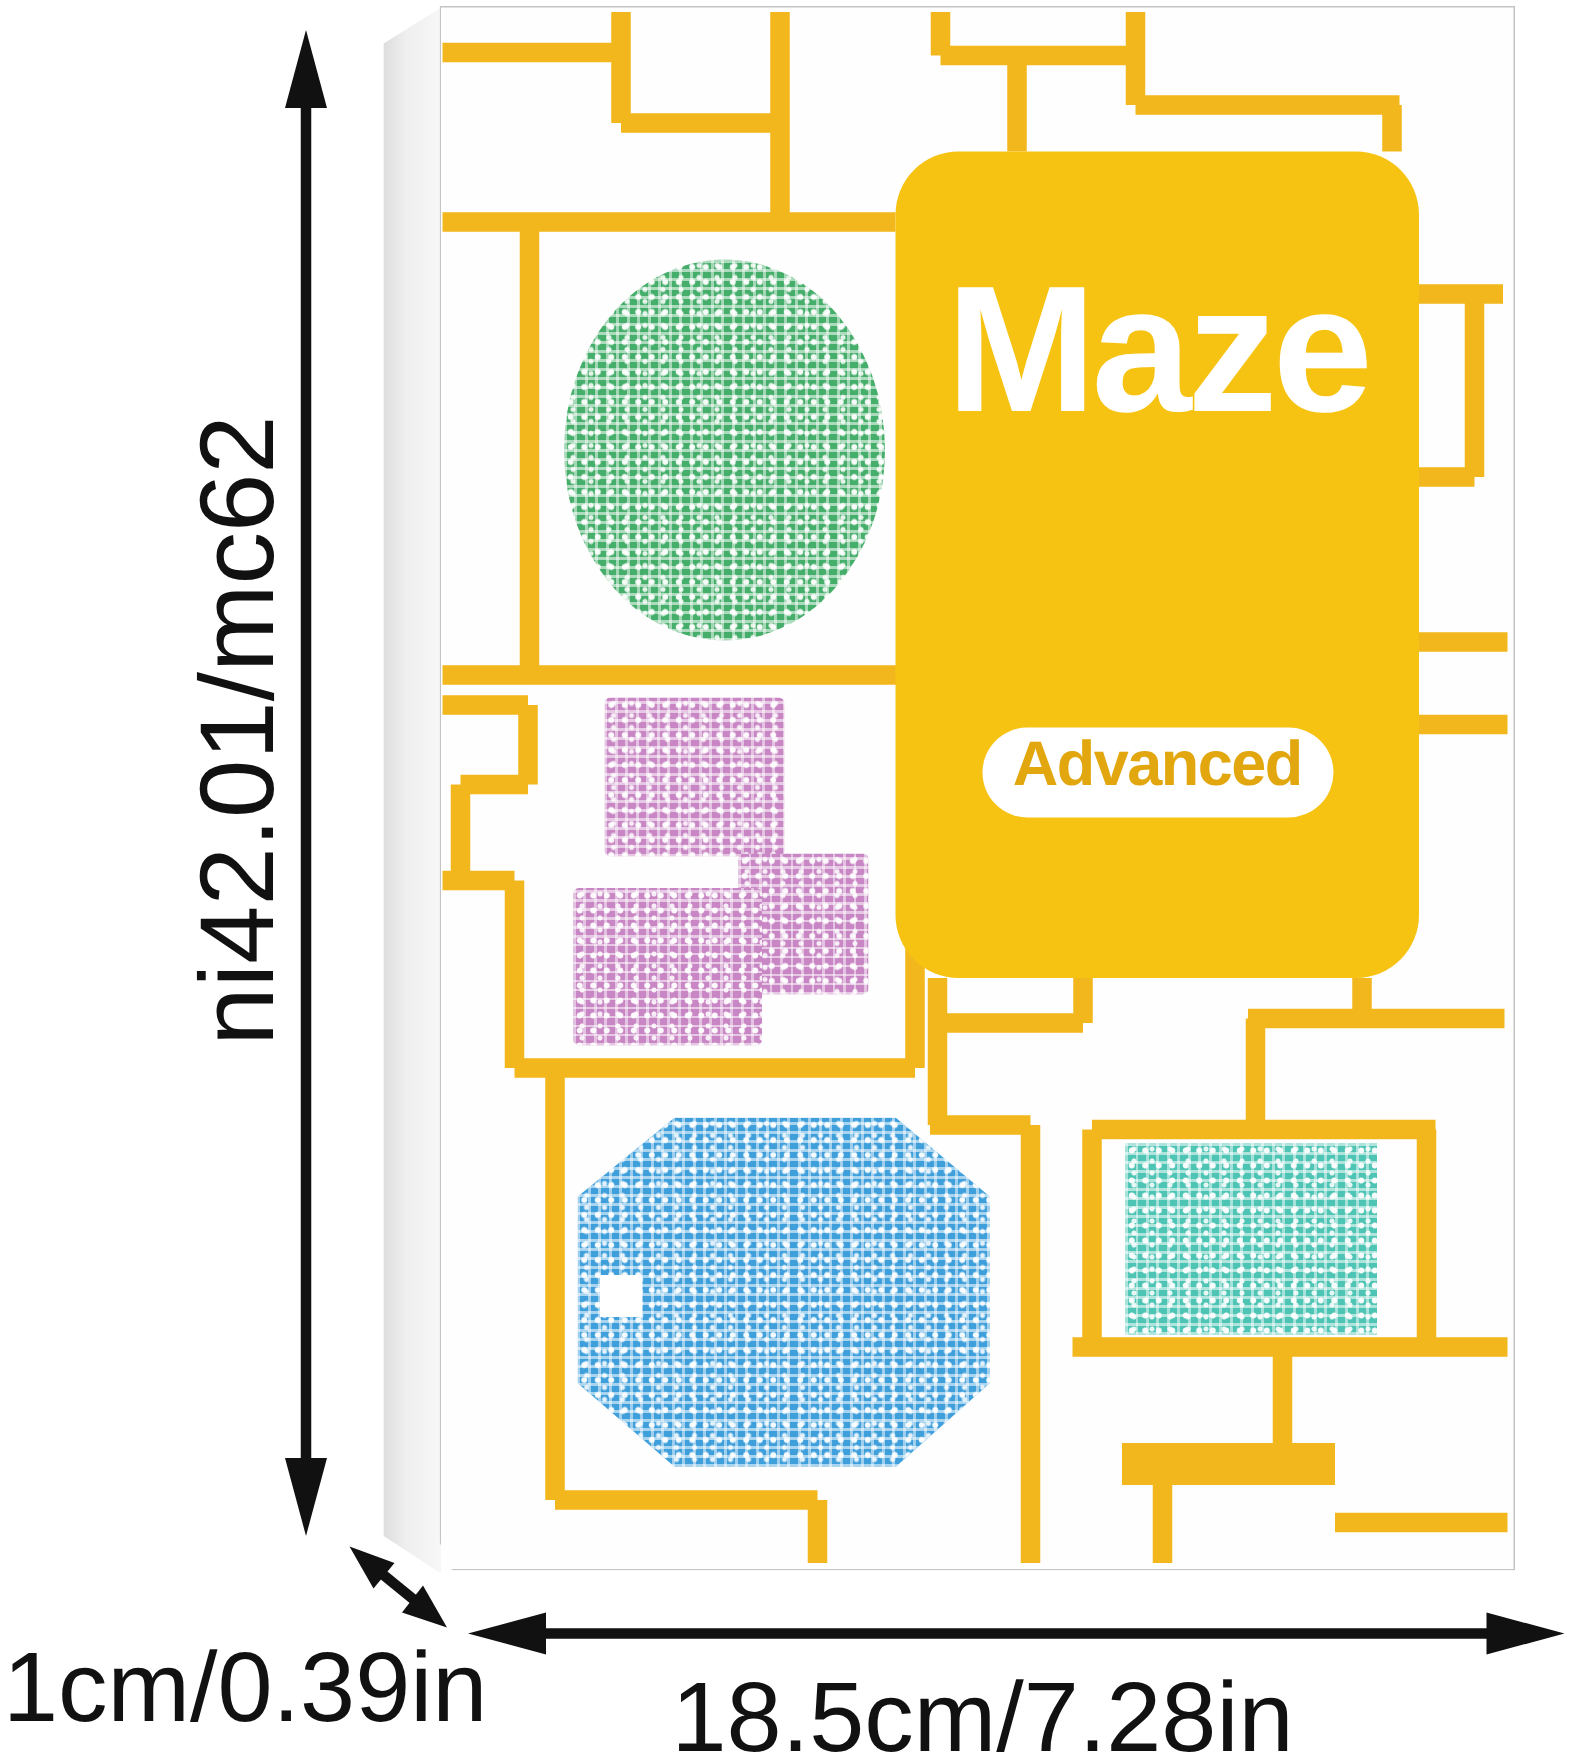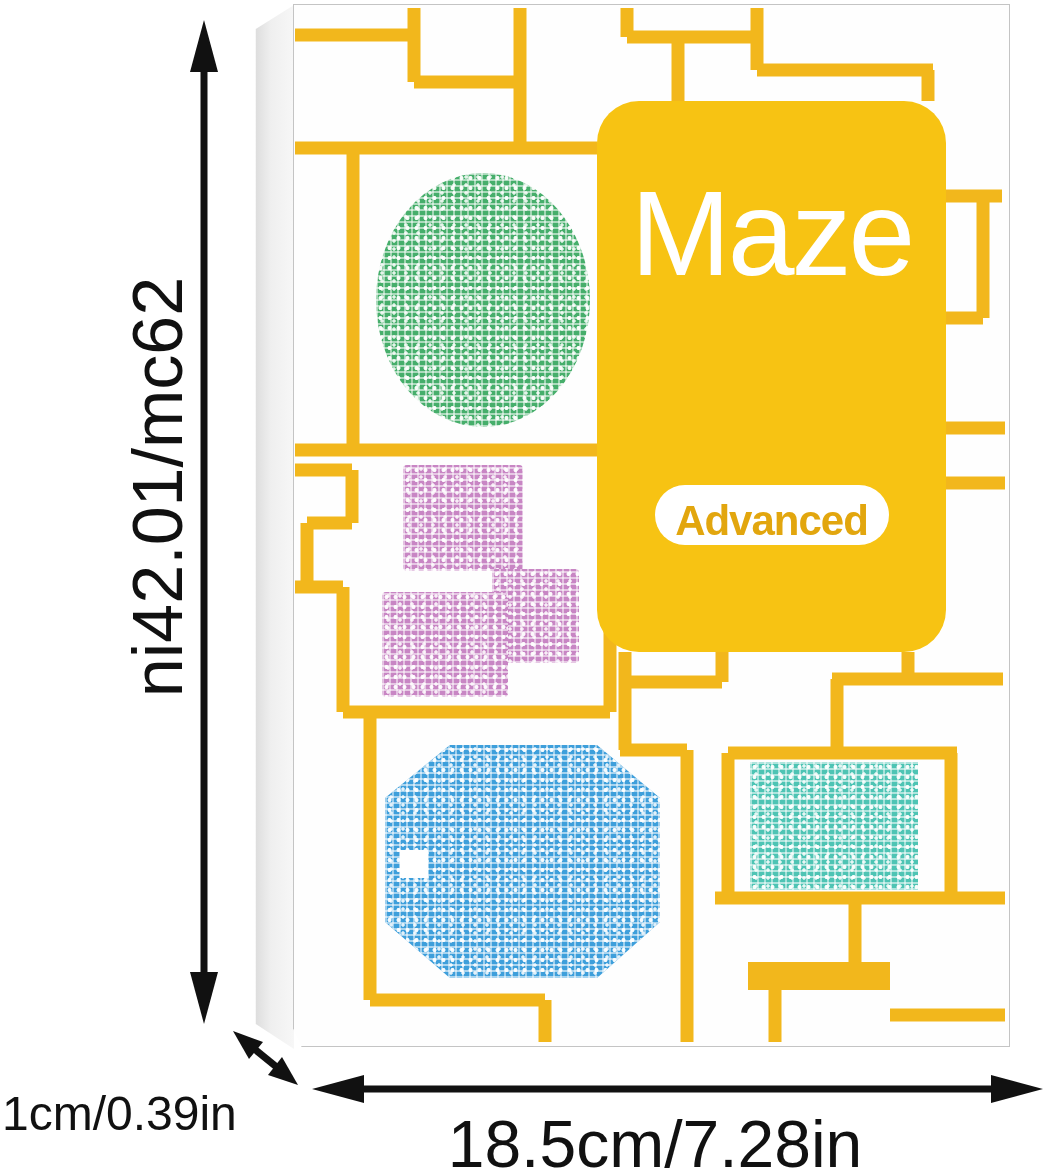--- a/index.html
+++ b/index.html
@@ -30,32 +30,32 @@
   .purple-b{left:492px;top:569px;width:87px;height:94px;border-radius:4px;--c:var(--maze-purple,#C886C4);}
   .purple-c{left:382px;top:592px;width:126px;height:105px;border-radius:4px;--c:var(--maze-purple,#C886C4);}
   .blue-octagon{left:385px;top:745px;width:275px;height:233px;--c:var(--maze-blue,#3E9FDB);
     clip-path:polygon(23.6% 0,77.1% 0,100% 22.7%,100% 76%,77.1% 100%,23.6% 100%,0 76%,0 22.7%);}
   .teal-rect{left:750px;top:762px;width:168px;height:128px;--c:var(--maze-teal,#4EC4B4);}
   .octagon-notch{position:absolute;left:400px;top:850px;width:28px;height:28px;background:#fff;}
 
   
   .title-card{position:absolute;left:597px;top:101px;width:349px;height:551px;
     background:var(--card-yellow,#F7C313);border-radius:42px;}
-  .title-wrap{padding-top:70px;text-align:center;color:#ffffff;font-weight:normal;
+  .title-wrap{padding-top:70px;text-align:center;color:#ffffff;font-weight:bold;
     font-size:120px;line-height:1.04;letter-spacing:-3px;}
   .advanced-badge{position:absolute;left:50%;top:384px;transform:translateX(-50%);
     width:234px;height:60px;background:#ffffff;border-radius:31px;
-    display:flex;align-items:flex-end;justify-content:center;}
+    display:flex;align-items:flex-start;justify-content:center;}
   .advanced-badge span{font-size:42px;font-weight:bold;color:var(--badge-text-yellow,#E2A60E);letter-spacing:-1px;}
 
   
   .dim{position:absolute;color:var(--dimension-text,#111111);white-space:nowrap;}
   .height-label{left:158px;top:487px;font-size:70px;
     transform:translate(-50%,-50%) rotate(-90deg);}
-  .depth-label{left:2px;top:1086px;font-size:48px;}
+  .depth-label{left:2px;top:1086px;font-size:66px;}
   .width-label{left:655px;top:1106px;font-size:66px;transform:translateX(-50%);}
 </style>
 </head>
 <body>
 
 <div class="stage">
 
   <div class="box-spine"></div>
   <div class="box-front"></div>
 

